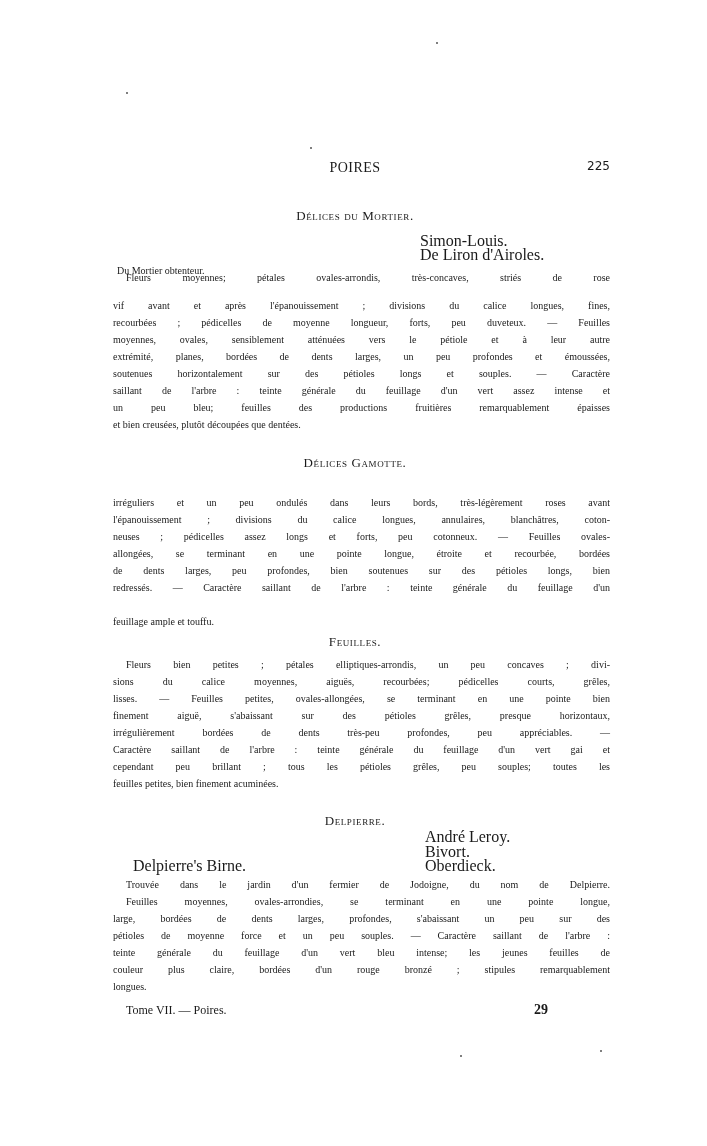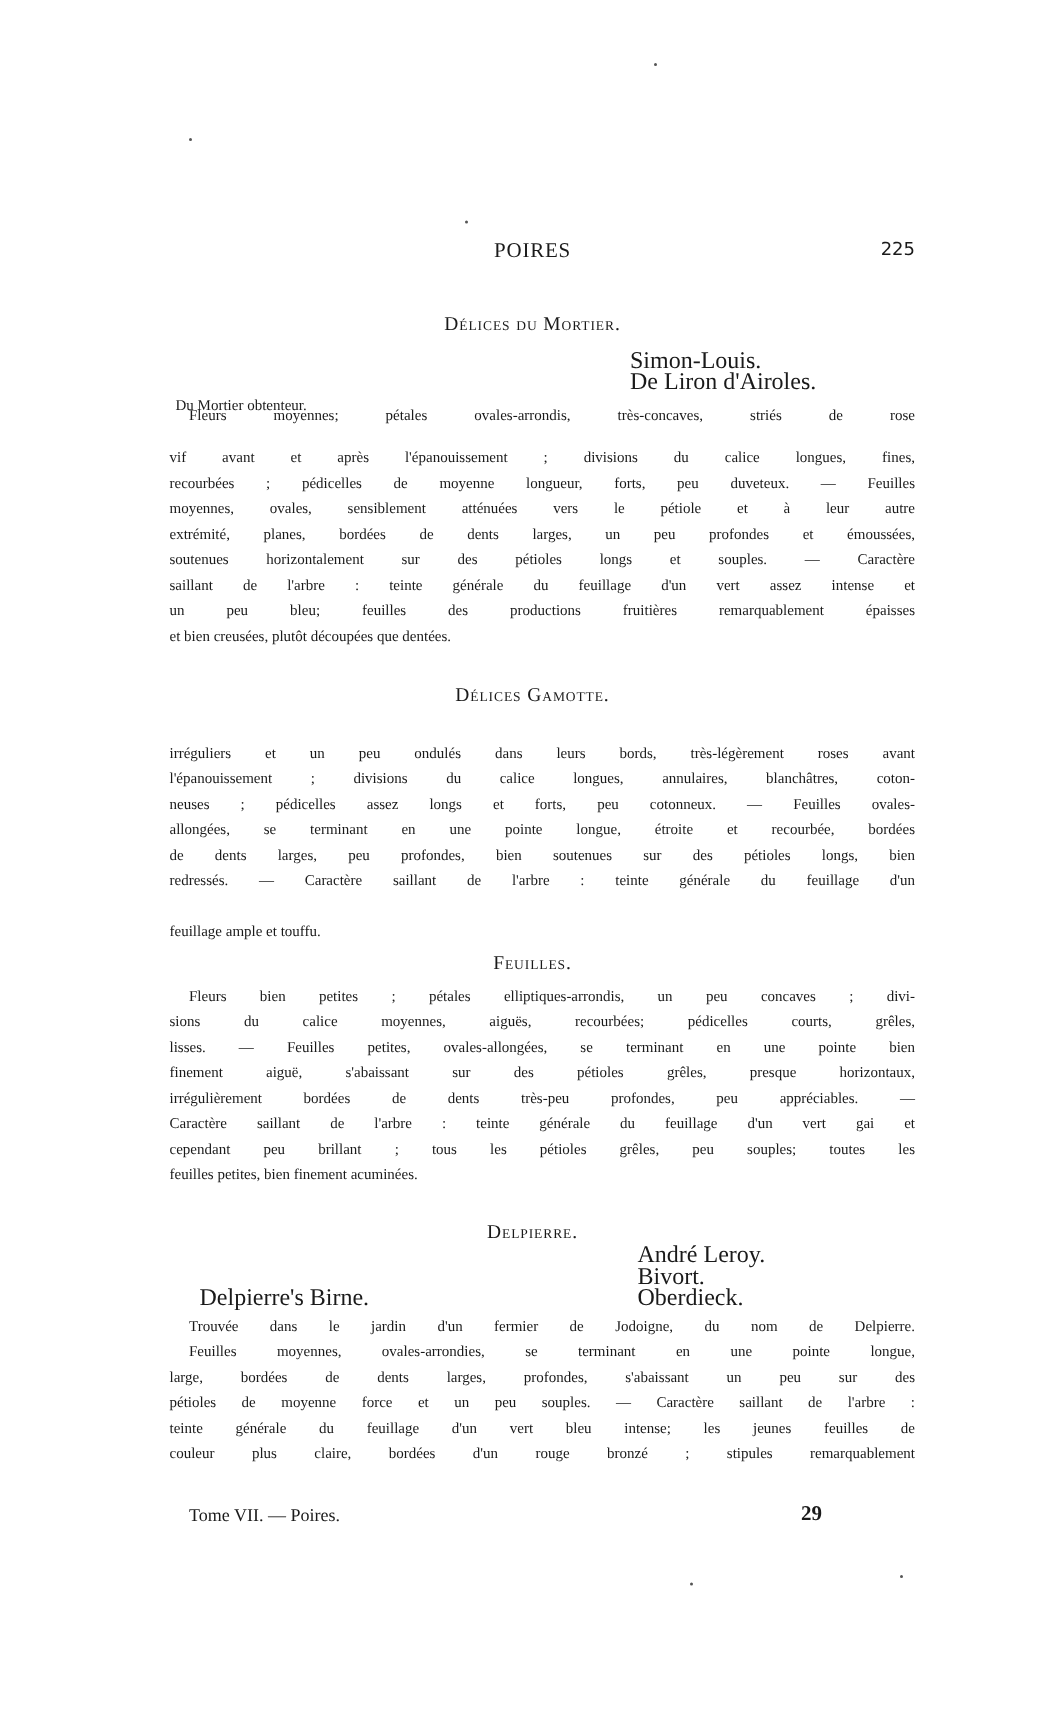--- a/index.html
+++ b/index.html
@@ -72,20 +72,21 @@
   <div class="syn" style="top:830px; left:425px">André Leroy.</div>
   <div class="syn" style="top:845px; left:425px">Bivort.</div>
   <div class="syn" style="top:859px; left:425px">Oberdieck.</div>
   <div class="syn" style="top:859px; left:133px">Delpierre's Birne.</div>
   <div class="line first" style="top:876px">Trouvée dans le jardin d'un fermier de Jodoigne, du nom de Delpierre.</div>
   <div class="line first" style="top:893px">Feuilles moyennes, ovales-arrondies, se terminant en une pointe longue,</div>
   <div class="line" style="top:910px">large, bordées de dents larges, profondes, s'abaissant un peu sur des</div>
   <div class="line" style="top:927px">pétioles de moyenne force et un peu souples. — Caractère saillant de l'arbre :</div>
   <div class="line" style="top:944px">teinte générale du feuillage d'un vert bleu intense; les jeunes feuilles de</div>
   <div class="line" style="top:961px">couleur plus claire, bordées d'un rouge bronzé ; stipules remarquablement</div>
+  <div class="line last" style="top:978px">longues.</div>
 
   <div class="footer">
     <span>Tome VII. — Poires.</span>
     <span class="sig">29</span>
   </div>
 
   <span class="speck" style="left:436px; top:42px"></span>
   <span class="speck" style="left:126px; top:92px"></span>
   <span class="speck" style="left:310px; top:147px"></span>
   <span class="speck" style="left:460px; top:1055px"></span>

